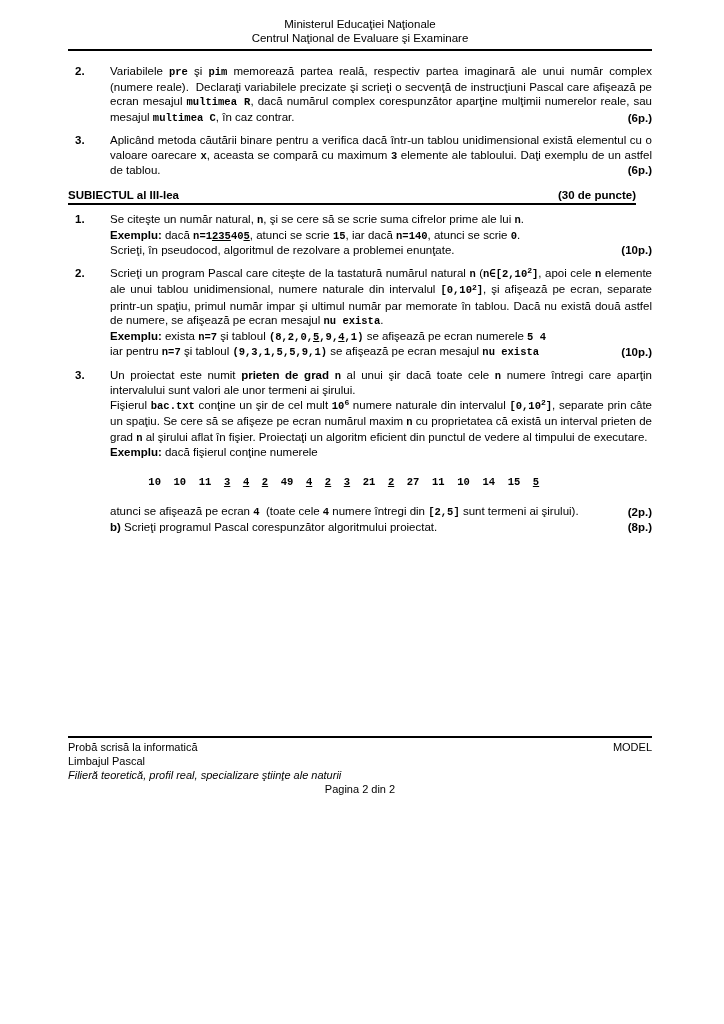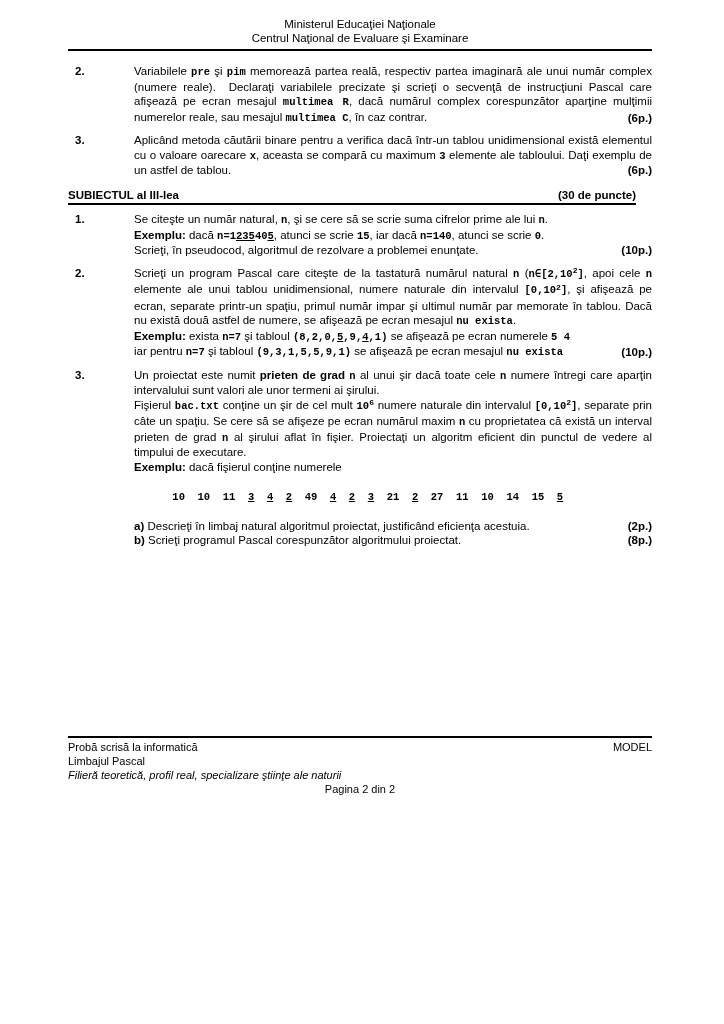--- a/index.html
+++ b/index.html
@@ -12,21 +12,21 @@
     overflow:hidden;
     box-sizing:border-box;
   }
   .content{position:absolute;left:68px;right:72px;top:18px;}
   .page-header{text-align:center;}
   .hdr-line{line-height:13.5px;}
   .hdr-rule{border-bottom:2px solid #000;margin-top:4px;}
   .main{margin-top:13px;}
   .item{display:flex;margin-bottom:8px;}
   .inum{flex:0 0 42px;width:42px;padding-left:7px;box-sizing:border-box;font-weight:700;}
-  .ibody{flex:1;min-width:0;margin-left:24px;}
+  .ibody{flex:1;min-width:0;}
   .blk{position:relative;}
   .just{text-align:justify;}
   .mono-line{white-space:pre;}
   .points{position:absolute;right:0;bottom:0;font-weight:700;}
   .section-heading{
     display:flex;justify-content:space-between;
     font-weight:700;
     border-bottom:2px solid #000;
     padding-bottom:1px;
     margin:10px 16px 7px 0;
@@ -122,21 +122,23 @@
           <div class="blk just">
             <span><span>Fişierul </span><span class="seg-m">bac.txt</span><span> conţine un şir de cel mult </span><span class="seg-m">10</span><span class="seg-m seg-sup">6</span><span> numere naturale din intervalul </span><span class="seg-m">[0,10</span><span class="seg-m seg-sup">2</span><span class="seg-m">]</span><span>, separate prin câte un spaţiu. Se cere să se afişeze pe ecran numărul maxim </span><span class="seg-m">n</span><span> cu proprietatea că există un interval prieten de grad </span><span class="seg-m">n</span><span> al şirului aflat în fişier. Proiectaţi un algoritm eficient din punctul de vedere al timpului de executare.</span></span>
           </div>
           <div class="blk">
             <span><span class="seg-b">Exemplu:</span><span> dacă fişierul conţine numerele</span></span>
           </div>
           <div class="blk mono-line">
             <span><span class="seg-m">10  10  11  </span><span class="seg-m seg-u">3</span><span class="seg-m">  </span><span class="seg-m seg-u">4</span><span class="seg-m">  </span><span class="seg-m seg-u">2</span><span class="seg-m">  49  </span><span class="seg-m seg-u">4</span><span class="seg-m">  </span><span class="seg-m seg-u">2</span><span class="seg-m">  </span><span class="seg-m seg-u">3</span><span class="seg-m">  21  </span><span class="seg-m seg-u">2</span><span class="seg-m">  27  11  10  14  15  </span><span class="seg-m seg-u">5</span></span>
           </div>
           <div class="blk">
-            <span><span class="seg-b">a)</span><span> Descrieţi în limbaj natural algoritmul proiectat, justificând eficienţa acestuia.</span></span>
+            <span><span>atunci se afişează pe ecran </span><span class="seg-m">4</span><span>&nbsp; (toate cele </span><span class="seg-m">4</span><span> numere întregi din </span><span class="seg-m">[2,5]</span><span> sunt termeni ai şirului).</span></span>
+          </div>
+          <div class="blk">
             <span class="points">(2p.)</span>
           </div>
           <div class="blk">
             <span><span class="seg-b">b)</span><span> Scrieţi programul Pascal corespunzător algoritmului proiectat.</span></span>
             <span class="points">(8p.)</span>
           </div>
         </div>
       </div>
 
     </div>

